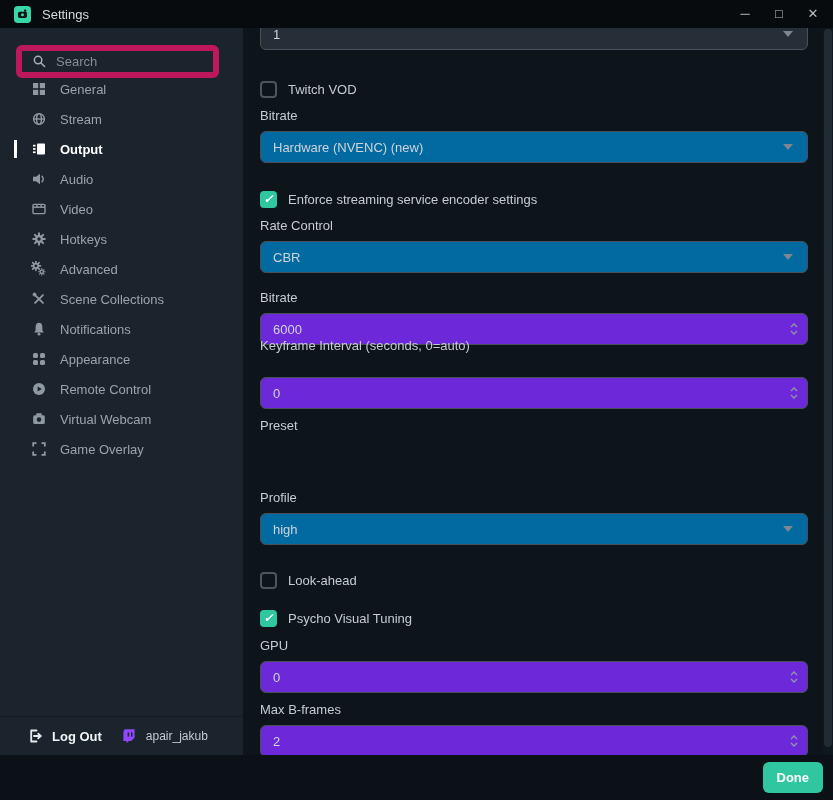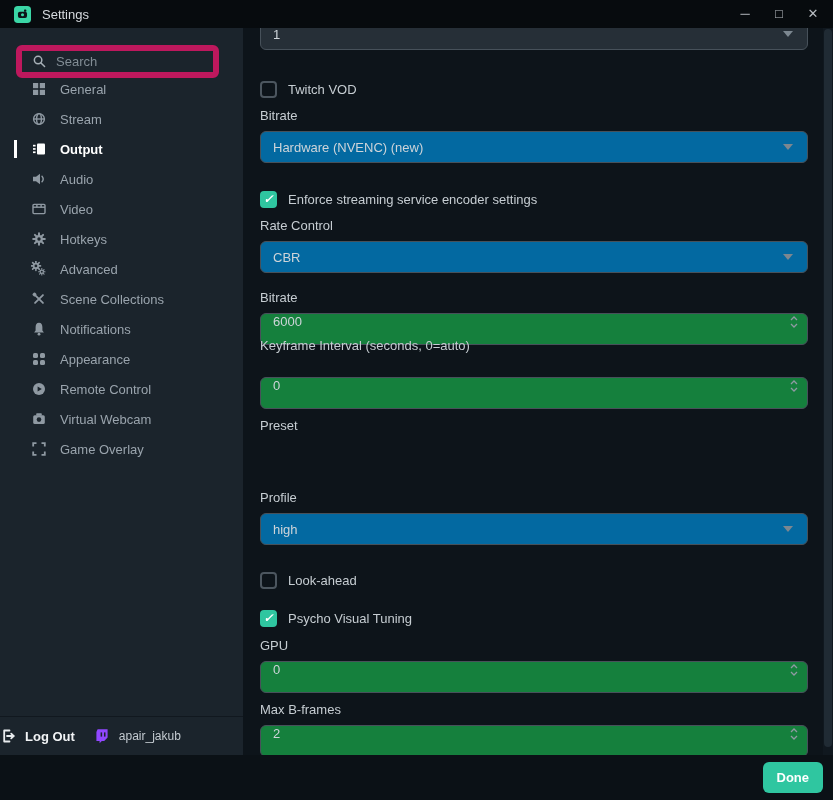--- a/index.html
+++ b/index.html
@@ -26,32 +26,32 @@
 
   .nav { position:absolute; top:46px; left:0; right:0;padding-left:14px; }
   .nav-item { position:relative; height:30px; display:flex; align-items:center; padding-left:16px; color:#9aa4ad; font-size:13px; cursor:default; }
   .nav-icon { width:17px; height:17px; display:flex; align-items:center; justify-content:center; color:#8f99a2; flex:none; }
   .nav-label { margin-left:13px; white-space:nowrap; }
   .nav-item.active { color:#ffffff; font-weight:bold; }
   .nav-item.active .nav-icon { color:#ffffff; }
   .nav-item.prime, .nav-item.prime .nav-icon { color:#dfa14c; }
   .active-bar { position:absolute; left:0; top:6px; width:3px; height:18px; background:#ffffff; }
 
-  .sidebar-footer { position:absolute; bottom:0; left:0; right:0; height:39px; border-top:1px solid #11181f; display:flex; align-items:center; }
+  .sidebar-footer { position:absolute; bottom:0; left:0; right:0; height:39px; border-top:1px solid #11181f; display:flex; align-items:center; padding-left:27px; }
   .logout-icon { color:#e8ebee; display:flex; }
   .logout-label { color:#f2f4f6; font-size:13px; font-weight:bold; margin-left:9px; }
   .twitch-wrap { margin-left:19px; display:flex; }
   .username { color:#c3cad0; font-size:12px; margin-left:9px; }
 
   
   .field-label { position:absolute; left:17px; font-size:13px; color:#c6cdd2; }
   .select { position:absolute; left:17px; width:548px; height:32px; background:#0369a1; border:1px solid #47515a; border-radius:6px; display:flex; align-items:center; padding:0 14px 0 12px; cursor:default; }
   .select-value { font-size:13px; color:#ced4d9; flex:1; }
   .caret { width:0; height:0; border-left:5px solid transparent; border-right:5px solid transparent; border-top:6px solid #7c8790; }
-  .num-field { position:absolute; left:17px; width:548px; height:32px; background:#15803d; border:1px solid #47515a; border-radius:6px; display:flex; align-items:flex-start; padding:0 8px 0 0; }
+  .num-field { position:absolute; left:17px; width:548px; height:32px; background:#6d28d9; border:1px solid #47515a; border-radius:6px; display:flex; align-items:center; padding:0 8px 0 0; }
   .num-input { flex:1; background:transparent; border:none; outline:none; color:#ced4d9; font-size:13px; padding-left:12px; font-family:"Liberation Sans",sans-serif; }
   .spinner { display:flex; align-items:center; cursor:default; }
 
   .check-row { position:absolute; left:17px; display:flex; align-items:center; height:18px; }
   .checkbox { width:17px; height:17px; border-radius:4px; border:2px solid #4c565f; flex:none; }
   .checkbox.checked { border:none; background:#2fc6a0; color:#ffffff; font-size:12px; font-weight:bold; display:flex; align-items:center; justify-content:center; }
   .check-label { margin-left:11px; font-size:13px; color:#c6cdd2; }
 
   .scrollbar-track { position:absolute; top:0; right:0; bottom:0; width:10px; background:#10181f; }
   .scrollbar-thumb { position:absolute; top:1px; right:1px; width:8px; bottom:8px; background:#202b34; border-radius:4px; }

